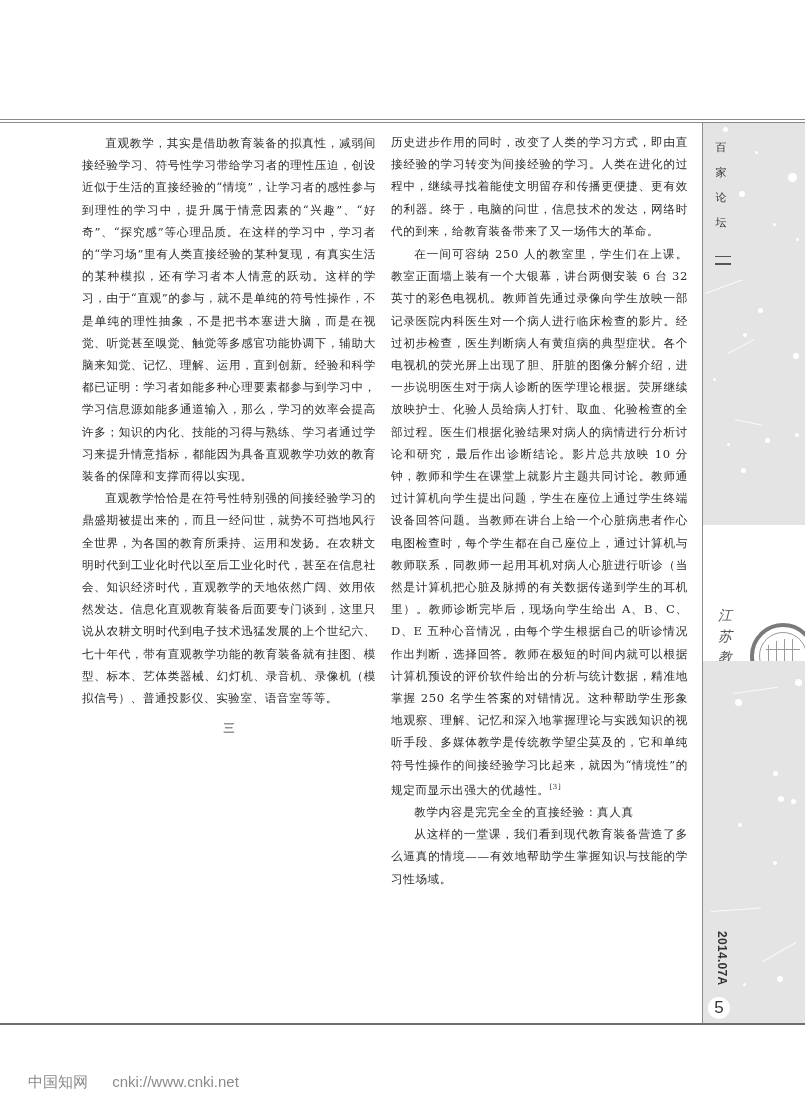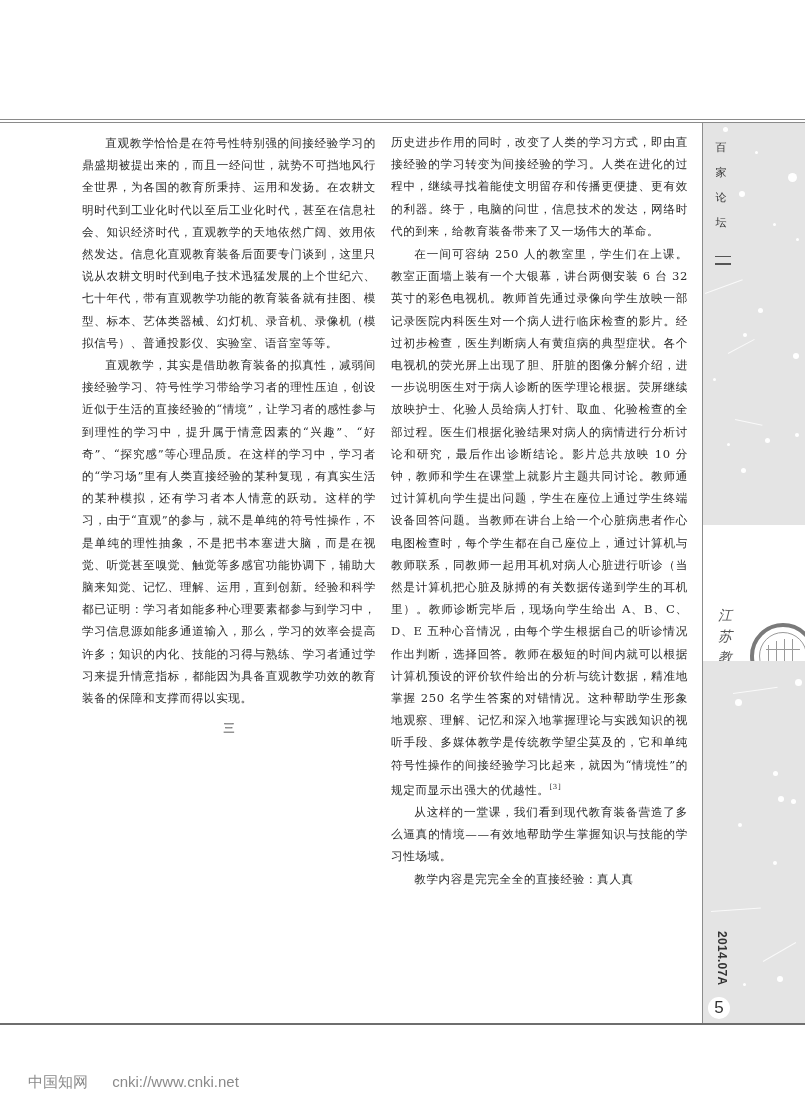--- a/index.html
+++ b/index.html
@@ -42,30 +42,30 @@
   .footer { position: absolute; left: 28px; top: 1073px; font-family: "Liberation Sans", sans-serif; font-size: 15px; color: #8a8a8a; }
   .footer .brand { font-family: Liberation Mono, monospace; margin-right: 20px; }
 </style>
 </head>
 <body>
 
 <div class="top-rule"></div>
 <div class="top-rule2"></div>
 
 <div class="col col-left">
+  <p>直观教学，其实是借助教育装备的拟真性，减弱间接经验学习、符号性学习带给学习者的理性压迫，创设近似于生活的直接经验的“情境”，让学习者的感性参与到理性的学习中，提升属于情意因素的“兴趣”、“好奇”、“探究感”等心理品质。在这样的学习中，学习者的“学习场”里有人类直接经验的某种复现，有真实生活的某种模拟，还有学习者本人情意的跃动。这样的学习，由于“直观”的参与，就不是单纯的符号性操作，不是单纯的理性抽象，不是把书本塞进大脑，而是在视觉、听觉甚至嗅觉、触觉等多感官功能协调下，辅助大脑来知觉、记忆、理解、运用，直到创新。经验和科学都已证明：学习者如能多种心理要素都参与到学习中，学习信息源如能多通道输入，那么，学习的效率会提高许多；知识的内化、技能的习得与熟练、学习者通过学习来提升情意指标，都能因为具备直观教学功效的教育装备的保障和支撑而得以实现。</p>
   <p>直观教学恰恰是在符号性特别强的间接经验学习的鼎盛期被提出来的，而且一经问世，就势不可挡地风行全世界，为各国的教育所秉持、运用和发扬。在农耕文明时代到工业化时代以至后工业化时代，甚至在信息社会、知识经济时代，直观教学的天地依然广阔、效用依然发达。信息化直观教育装备后面要专门谈到，这里只说从农耕文明时代到电子技术迅猛发展的上个世纪六、七十年代，带有直观教学功能的教育装备就有挂图、模型、标本、艺体类器械、幻灯机、录音机、录像机（模拟信号）、普通投影仪、实验室、语音室等等。</p>
-  <p>直观教学，其实是借助教育装备的拟真性，减弱间接经验学习、符号性学习带给学习者的理性压迫，创设近似于生活的直接经验的“情境”，让学习者的感性参与到理性的学习中，提升属于情意因素的“兴趣”、“好奇”、“探究感”等心理品质。在这样的学习中，学习者的“学习场”里有人类直接经验的某种复现，有真实生活的某种模拟，还有学习者本人情意的跃动。这样的学习，由于“直观”的参与，就不是单纯的符号性操作，不是单纯的理性抽象，不是把书本塞进大脑，而是在视觉、听觉甚至嗅觉、触觉等多感官功能协调下，辅助大脑来知觉、记忆、理解、运用，直到创新。经验和科学都已证明：学习者如能多种心理要素都参与到学习中，学习信息源如能多通道输入，那么，学习的效率会提高许多；知识的内化、技能的习得与熟练、学习者通过学习来提升情意指标，都能因为具备直观教学功效的教育装备的保障和支撑而得以实现。</p>
   <div class="section-num">三</div>
 </div>
 
 <div class="col col-right">
   <p class="noindent">历史进步作用的同时，改变了人类的学习方式，即由直接经验的学习转变为间接经验的学习。人类在进化的过程中，继续寻找着能使文明留存和传播更便捷、更有效的利器。终于，电脑的问世，信息技术的发达，网络时代的到来，给教育装备带来了又一场伟大的革命。</p>
   <p><span>在一间可容纳 250 人的教室里，学生们在上课。教室正面墙上装有一个大银幕，讲台两侧安装 6 台 32 英寸的彩色电视机。教师首先通过录像向学生放映一部记录医院内科医生对一个病人进行临床检查的影片。经过初步检查，医生判断病人有黄疸病的典型症状。各个电视机的荧光屏上出现了胆、肝脏的图像分解介绍，进一步说明医生对于病人诊断的医学理论根据。荧屏继续放映护士、化验人员给病人打针、取血、化验检查的全部过程。医生们根据化验结果对病人的病情进行分析讨论和研究，最后作出诊断结论。影片总共放映 10 分钟，教师和学生在课堂上就影片主题共同讨论。教师通过计算机向学生提出问题，学生在座位上通过学生终端设备回答问题。当教师在讲台上给一个心脏病患者作心电图检查时，每个学生都在自己座位上，通过计算机与教师联系，同教师一起用耳机对病人心脏进行听诊（当然是计算机把心脏及脉搏的有关数据传递到学生的耳机里）。教师诊断完毕后，现场向学生给出 A、B、C、D、E 五种心音情况，由每个学生根据自己的听诊情况作出判断，选择回答。教师在极短的时间内就可以根据计算机预设的评价软件给出的分析与统计数据，精准地掌握 250 名学生答案的对错情况。这种帮助学生形象地观察、理解、记忆和深入地掌握理论与实践知识的视听手段、多媒体教学是传统教学望尘莫及的，它和单纯符号性操作的间接经验学习比起来，就因为“情境性”的规定而显示出强大的优越性。</span><span class="cite">[3]</span></p>
+  <p>教学内容是完完全全的直接经验：真人真</p>
   <p>从这样的一堂课，我们看到现代教育装备营造了多么逼真的情境——有效地帮助学生掌握知识与技能的学习性场域。</p>
-  <p>教学内容是完完全全的直接经验：真人真</p>
 </div>
 
 <div class="sidebar">
   <div class="band band-top">
     <div class="star" style="left:20px;top:4px;width:5px;height:5px;"></div>
     <div class="star" style="left:85px;top:50px;width:9px;height:9px;"></div>
     <div class="star" style="left:36px;top:68px;width:6px;height:6px;"></div>
     <div class="star" style="left:52px;top:28px;width:3px;height:3px;"></div>
     <div class="star" style="left:70px;top:100px;width:3px;height:3px;"></div>
     <div class="star" style="left:93px;top:115px;width:3px;height:3px;"></div>

